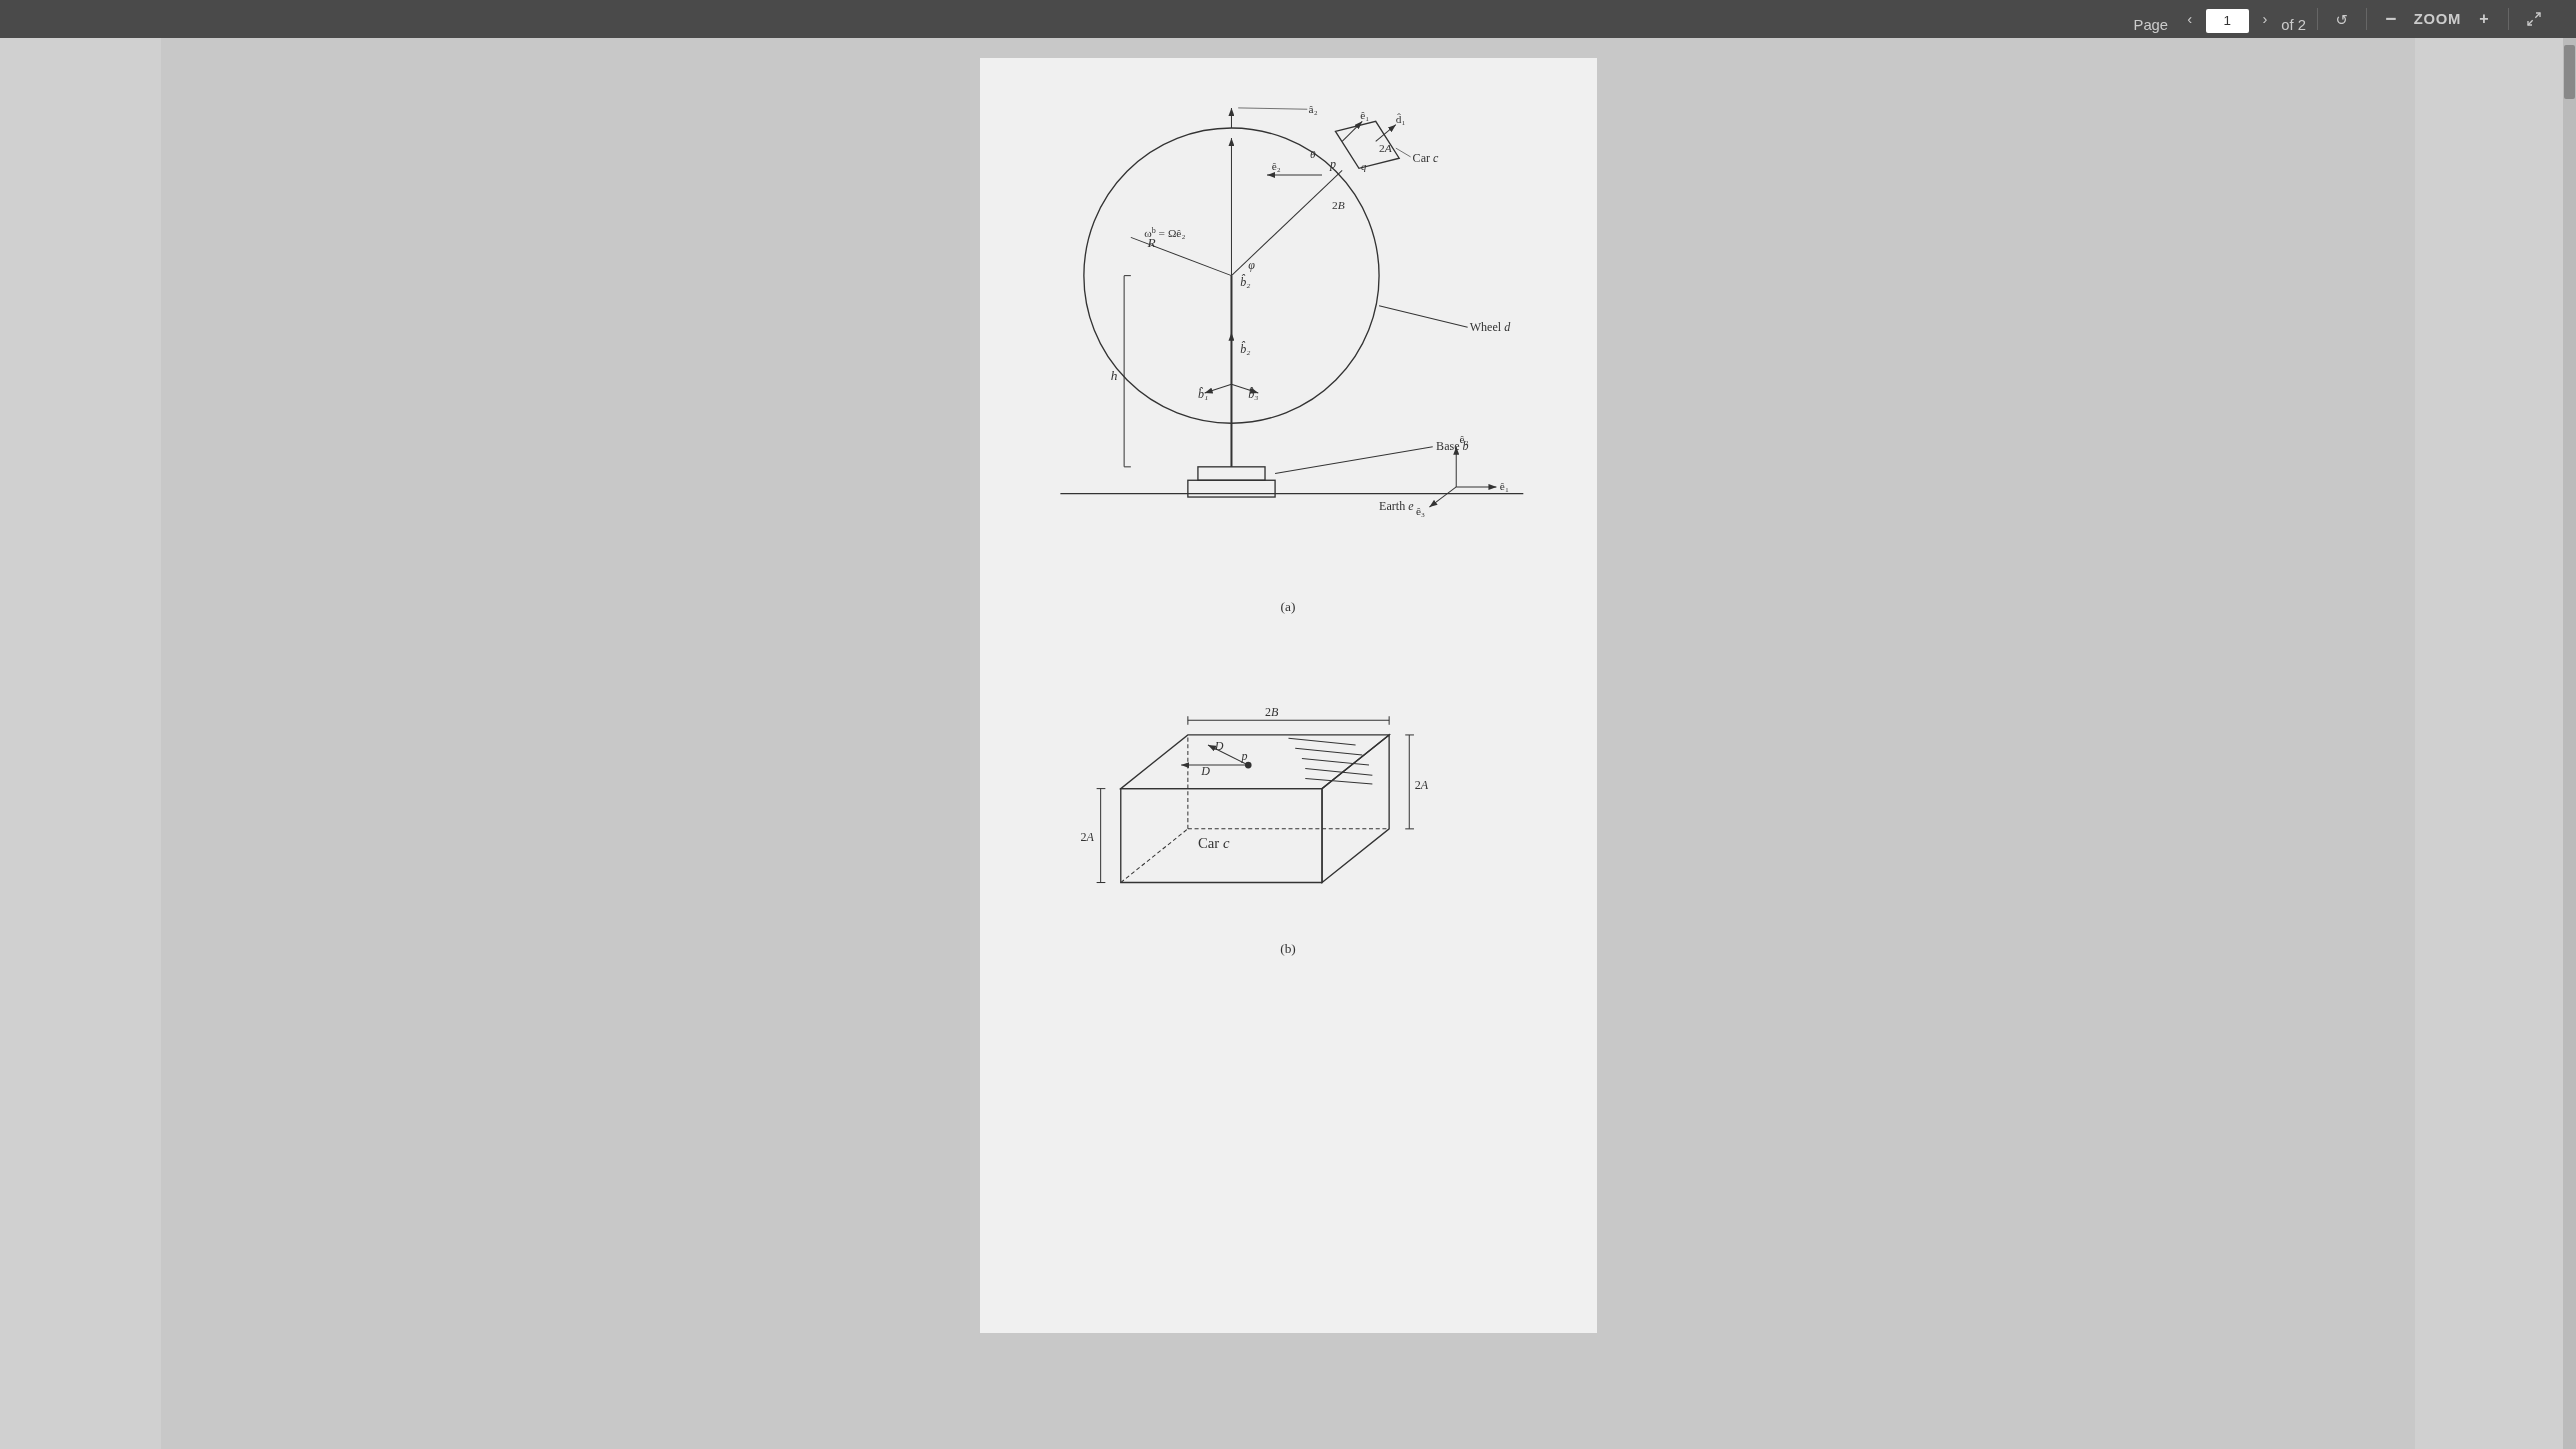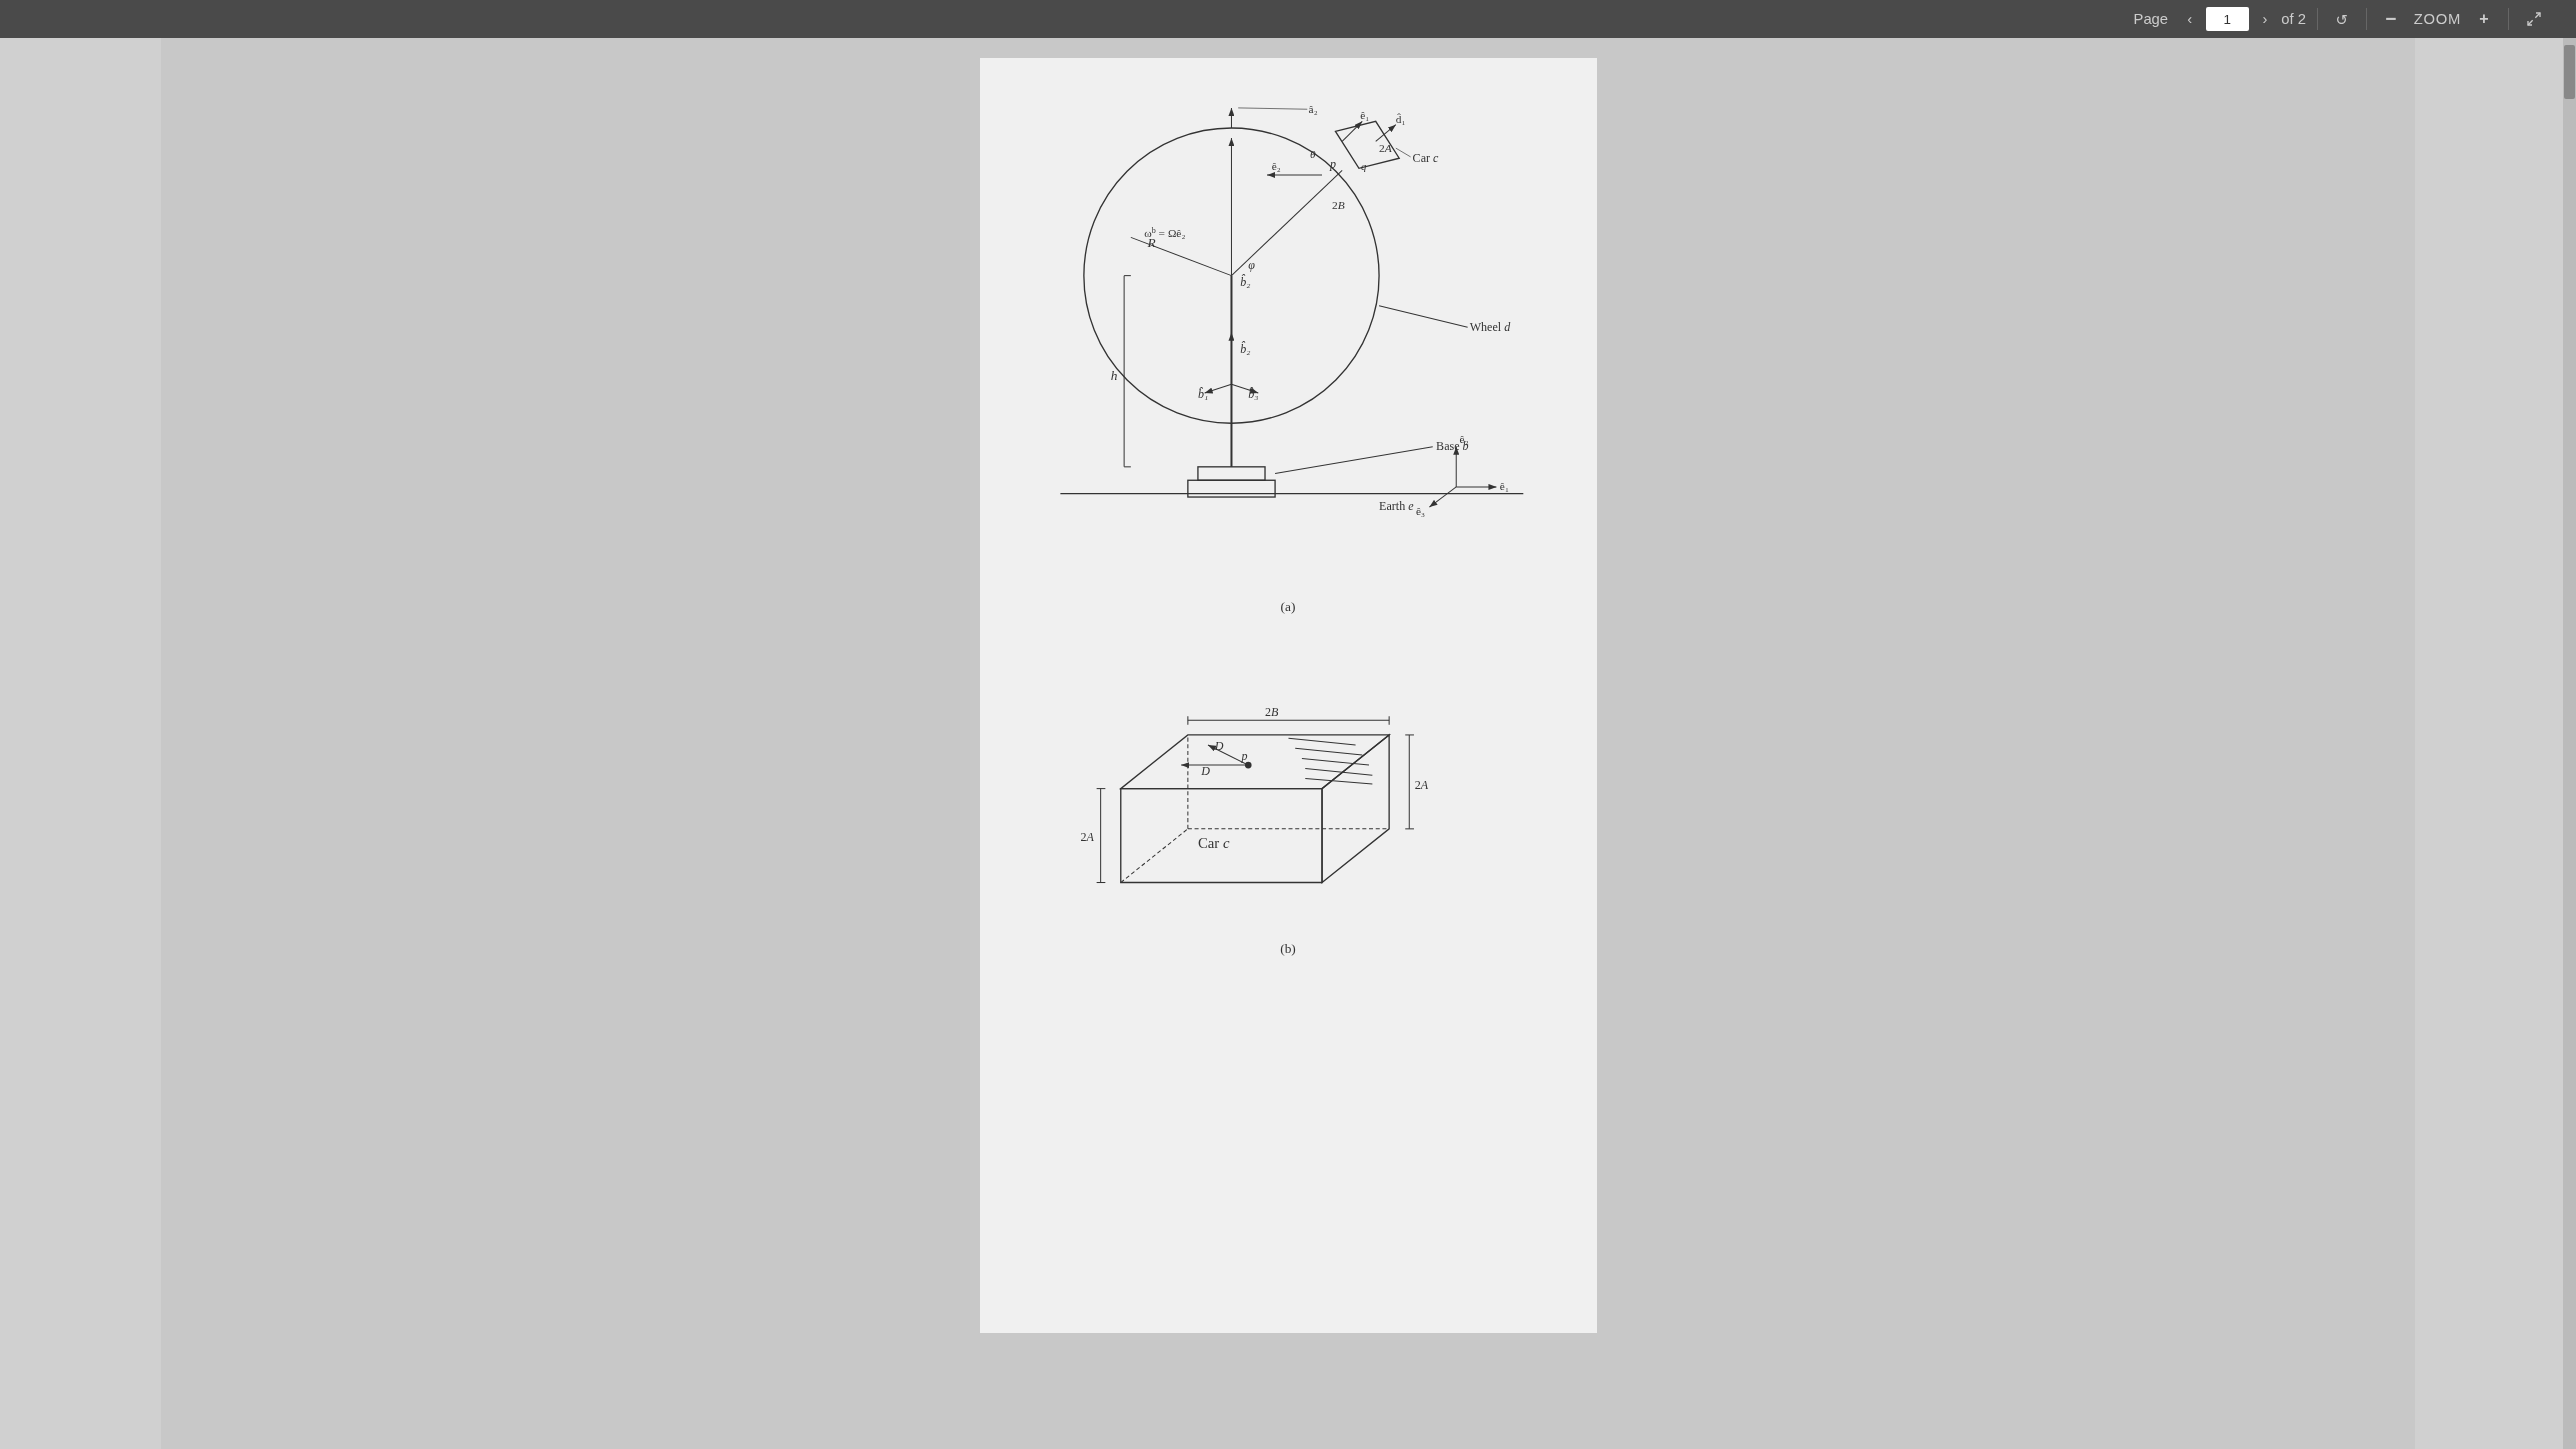--- a/index.html
+++ b/index.html
@@ -22,21 +22,21 @@
       display: flex;
       align-items: center;
       justify-content: flex-end;
       padding: 0 27px;
       z-index: 100;
       gap: 5.4px;
     }
 
     .toolbar-group {
       display: flex;
-      align-items: center;
+      align-items: flex-end;
       gap: 2.7px;
     }
 
     .toolbar-divider {
       width: 0.7px;
       height: 21.5px;
       background: #666;
       margin: 0 5.4px;
     }
 
@@ -75,21 +75,21 @@
       align-items: center;
       justify-content: center;
       min-width: 27px;
       height: 27px;
     }
 
     .zoom-label {
       color: #ccc;
       font-size: 14.8px;
       margin: 8px 4px;
-      font-weight: normal;
+      font-weight: bold;
       letter-spacing: 0.7px;
     }
 
     
     .main-content {
       margin-top: 38px;
       display: flex;
       height: calc(1449px - 38px);
     }
 

